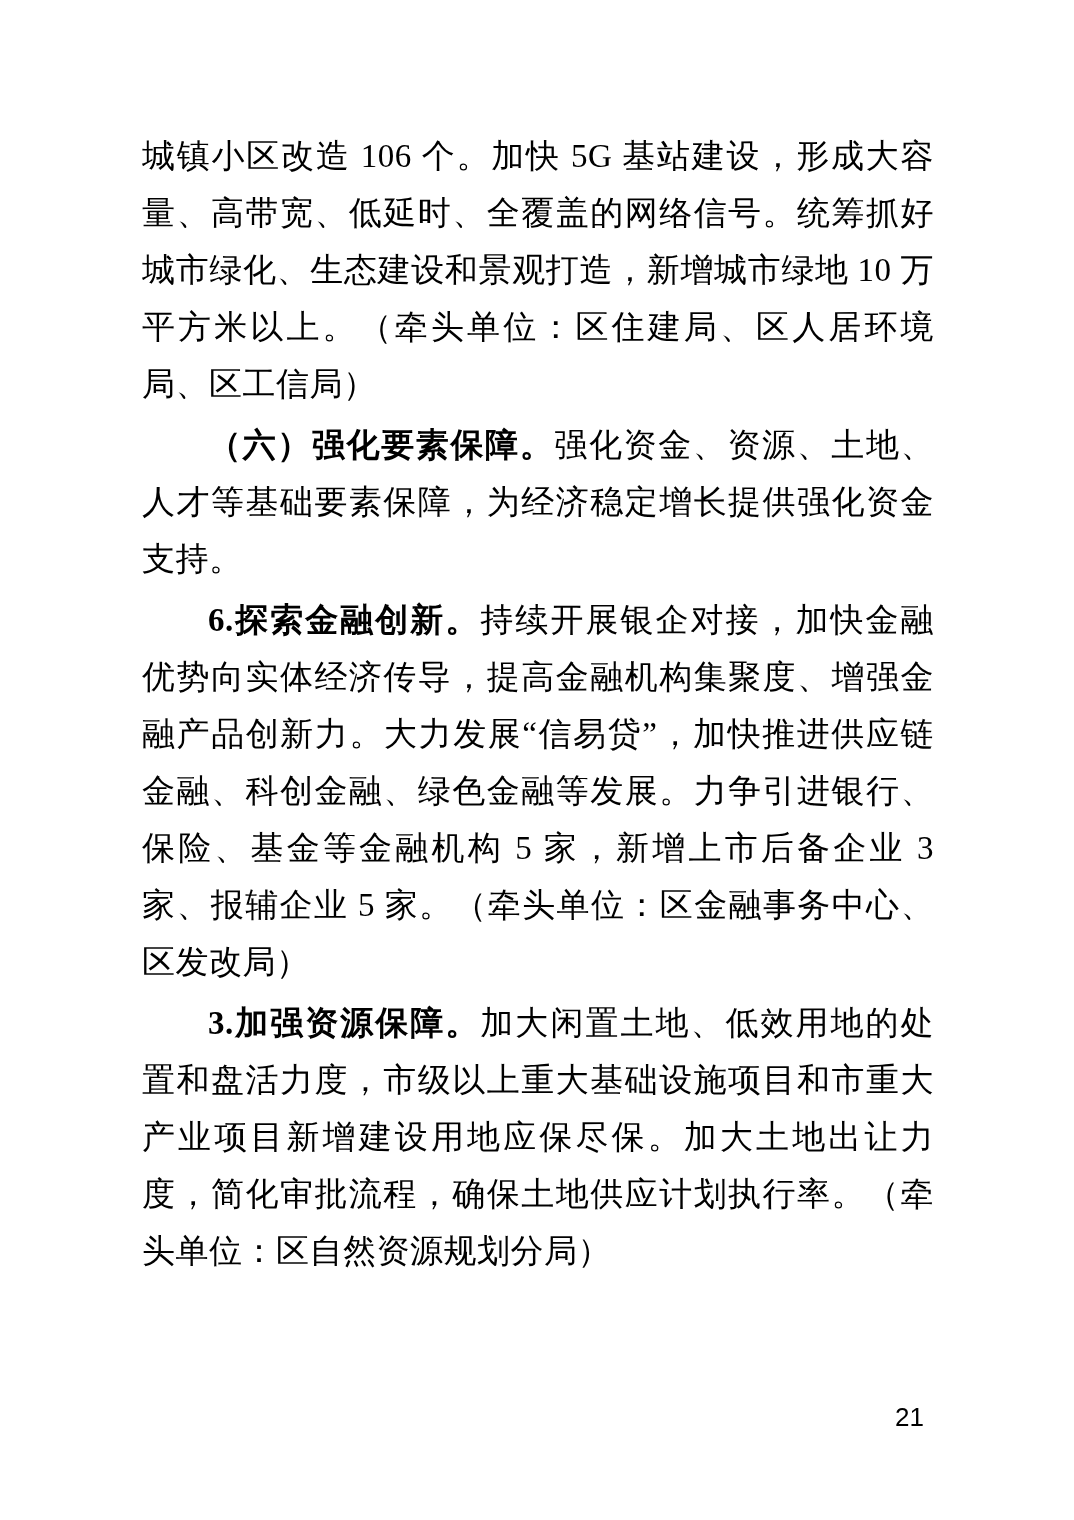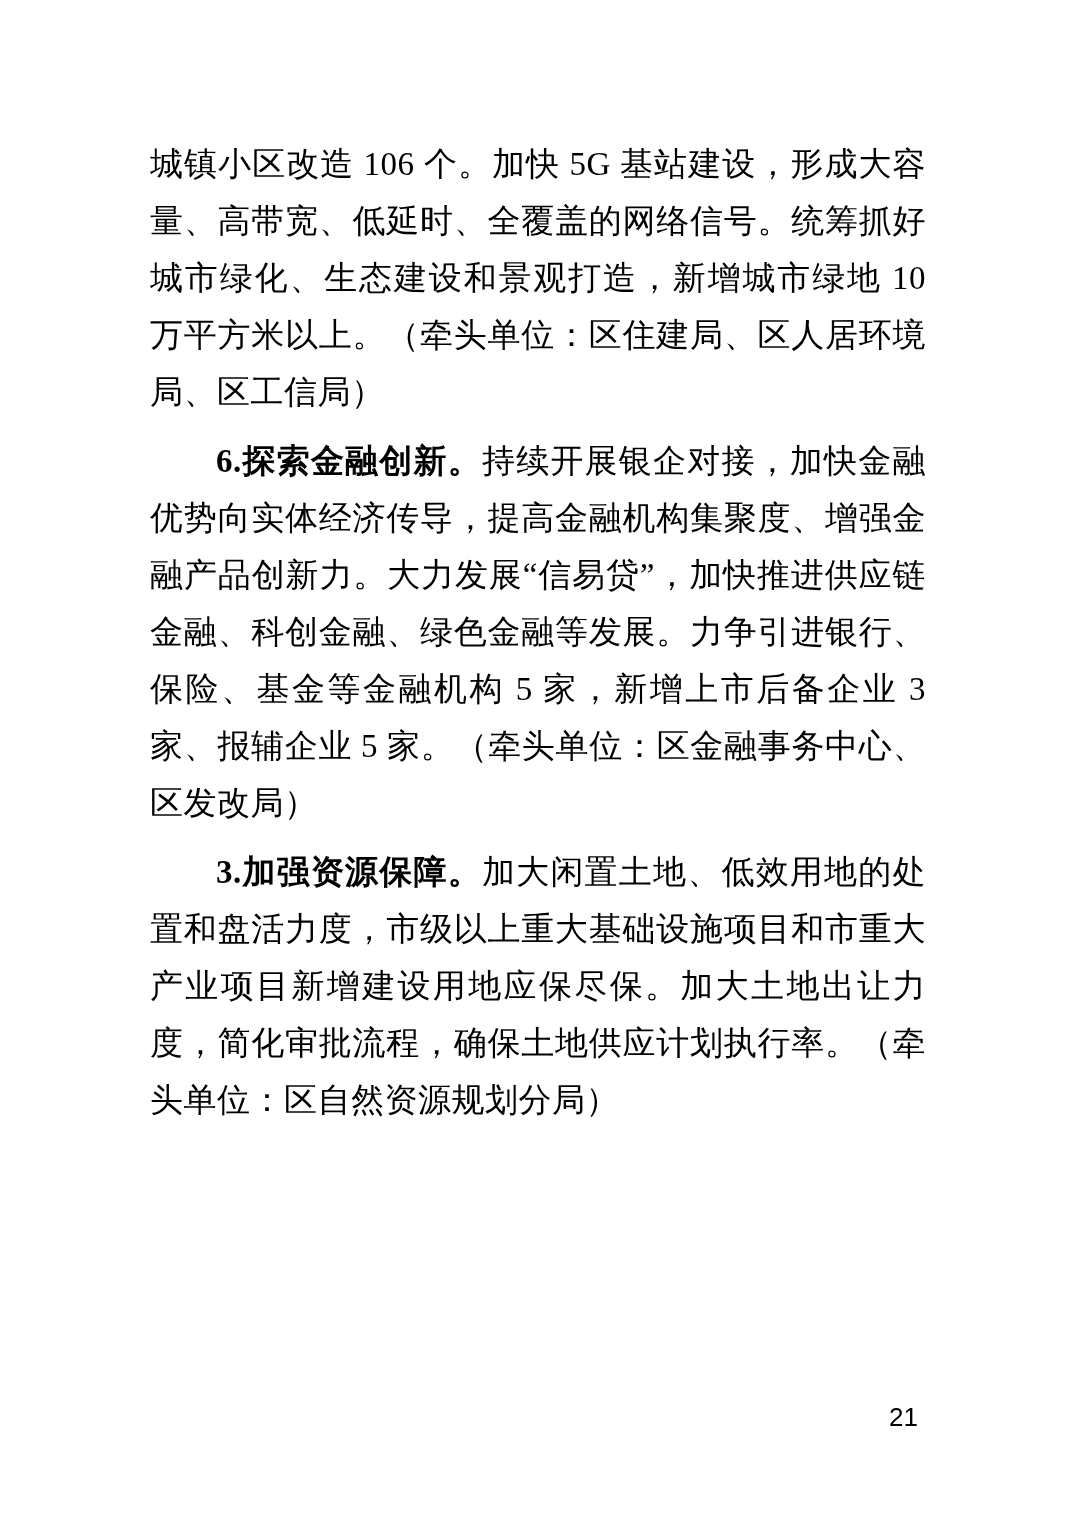--- a/index.html
+++ b/index.html
@@ -21,49 +21,50 @@
     left: 138px;
     top: 124px;
     width: 800px;
     font-size: 33px;
     line-height: 57px;
     text-align: justify;
     text-justify: inter-ideograph;
     letter-spacing: 0.5px;
   }
   .para {
-    margin: 12px;
+    margin: 4px;
     padding: 0;
     text-indent: 2em;
   }
   .para.continuation {
     text-indent: 0;
   }
   .para .lead {
     font-weight: bold;
   }
   .footer {
     position: absolute;
     top: 1402px;
-    right: 156px;
+    right: 150px;
     font-size: 26px;
     line-height: 30px;
     font-family: "Liberation Sans", "DejaVu Sans", sans-serif;
     color: #000000;
     text-align: right;
   }
 </style>
 </head>
 <body>
 
 <div class="page">
   <div class="content">
 
     <p class="para continuation"><span class="body">城镇小区改造 106 个。加快 5G 基站建设，形成大容量、高带宽、低延时、全覆盖的网络信号。统筹抓好城市绿化、生态建设和景观打造，新增城市绿地 10 万平方米以上。（牵头单位：区住建局、区人居环境局、区工信局）</span></p>
 
+    <p class="para"><span class="lead">（六）强化要素保障。</span><span class="body">强化资金、资源、土地、人才等基础要素保障，为经济稳定增长提供强化资金支持。</span></p>
 
 
     <p class="para"><span class="lead">6.探索金融创新。</span><span class="body">持续开展银企对接，加快金融优势向实体经济传导，提高金融机构集聚度、增强金融产品创新力。大力发展“信易贷”，加快推进供应链金融、科创金融、绿色金融等发展。力争引进银行、保险、基金等金融机构 5 家，新增上市后备企业 3 家、报辅企业 5 家。（牵头单位：区金融事务中心、区发改局）</span></p>
 
     <p class="para"><span class="lead">3.加强资源保障。</span><span class="body">加大闲置土地、低效用地的处置和盘活力度，市级以上重大基础设施项目和市重大产业项目新增建设用地应保尽保。加大土地出让力度，简化审批流程，确保土地供应计划执行率。（牵头单位：区自然资源规划分局）</span></p>
 
   </div>
 
   <div class="footer">21</div>
 </div>

